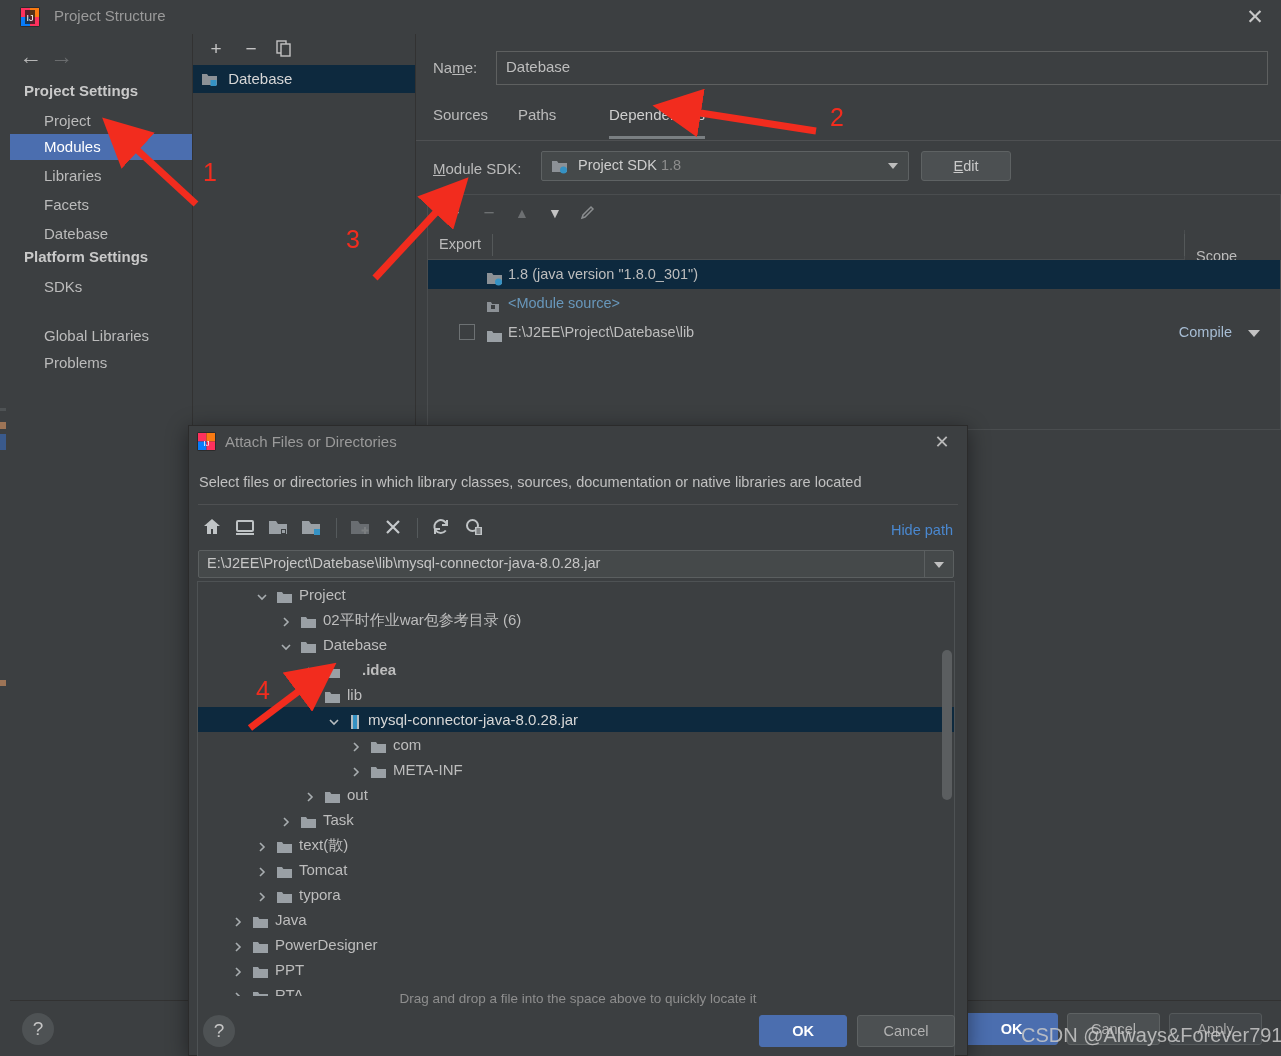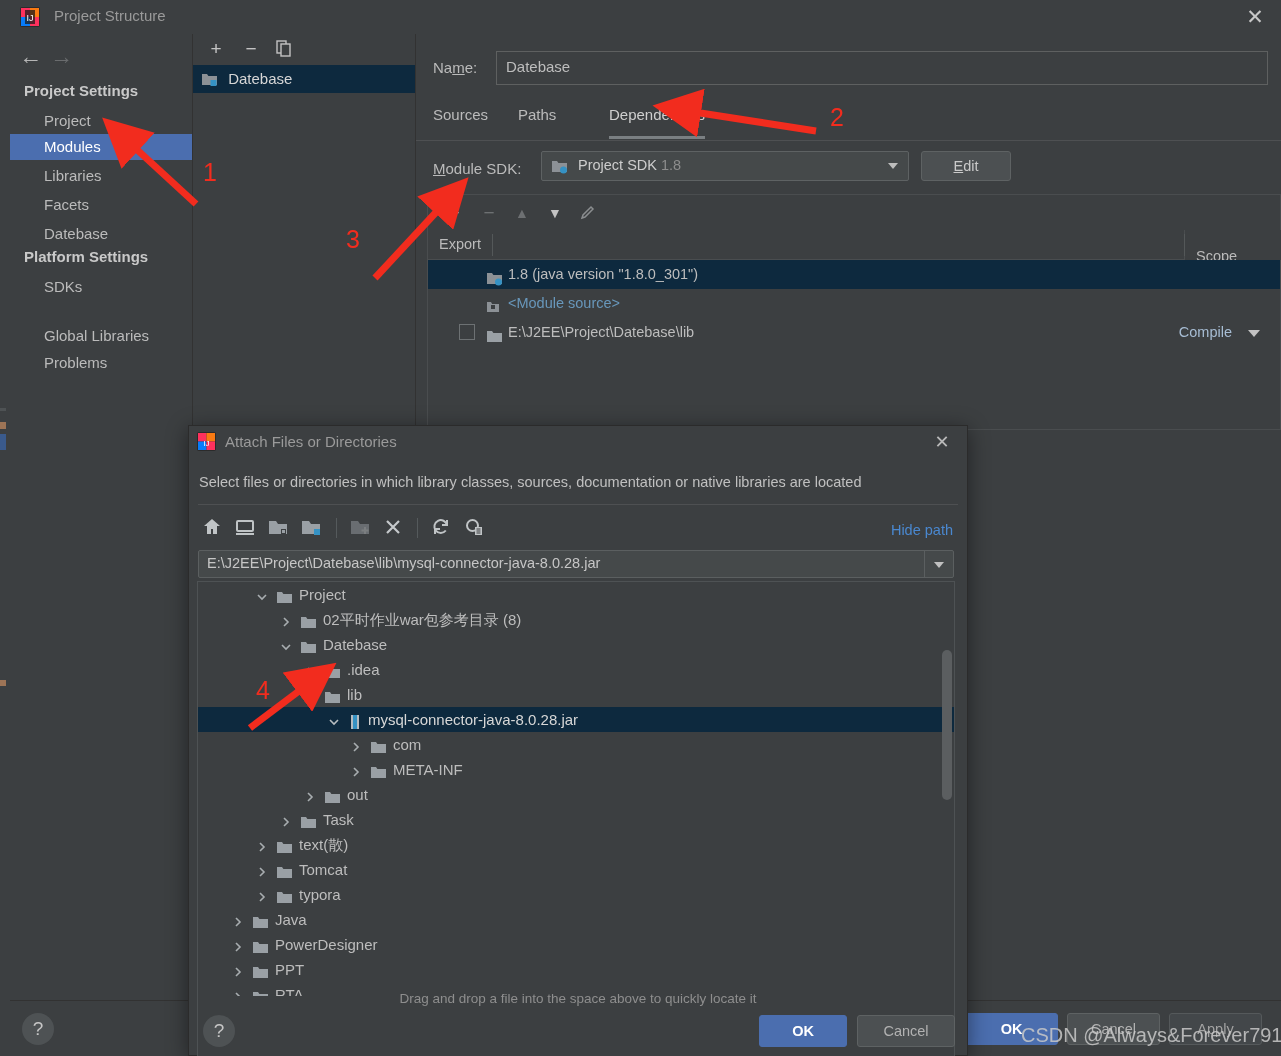--- a/index.html
+++ b/index.html
@@ -406,39 +406,39 @@
           </svg></span>
         <span class="tlabel" style="left:101px;">Project</span>
       </div>
     <div class="tnode" style="top:25px;">
         <span class="tw" style="left:80px;"><svg width="16" height="16" viewBox="0 0 16 16">
             <path d="M6 4l4 4-4 4" stroke="#a8adb0" stroke-width="1.6" fill="none"></path>
           </svg></span>
         <span class="tw" style="left:102px;"><svg width="17" height="16" viewBox="0 0 17 16">
             <path d="M1 3h5l1.4 2H16v9H1z" fill="#9aa0a5"></path>
           </svg></span>
-        <span class="tlabel" style="left:125px;">02平时作业war包参考目录 (8)</span>
+        <span class="tlabel" style="left:125px;">02平时作业war包参考目录 (6)</span>
       </div>
     <div class="tnode" style="top:50px;">
         <span class="tw" style="left:80px;"><svg width="16" height="16" viewBox="0 0 16 16">
             <path d="M4 6l4 4 4-4" stroke="#a8adb0" stroke-width="1.6" fill="none"></path>
           </svg></span>
         <span class="tw" style="left:102px;"><svg width="17" height="16" viewBox="0 0 17 16">
             <path d="M1 3h5l1.4 2H16v9H1z" fill="#9aa0a5"></path>
           </svg></span>
         <span class="tlabel" style="left:125px;">Datebase</span>
       </div>
     <div class="tnode" style="top:75px;">
         <span class="tw" style="left:104px;"><svg width="16" height="16" viewBox="0 0 16 16">
             <path d="M6 4l4 4-4 4" stroke="#a8adb0" stroke-width="1.6" fill="none"></path>
           </svg></span>
         <span class="tw" style="left:126px;"><svg width="17" height="16" viewBox="0 0 17 16">
             <path d="M1 3h5l1.4 2H16v9H1z" fill="#9aa0a5"></path>
           </svg></span>
-        <span class="tlabel" style="left:149px;">.idea</span>
+        <span class="tlabel" style="left:164px;font-weight:bold;">.idea</span>
       </div>
     <div class="tnode" style="top:100px;">
         <span class="tw" style="left:104px;"><svg width="16" height="16" viewBox="0 0 16 16">
             <path d="M4 6l4 4 4-4" stroke="#a8adb0" stroke-width="1.6" fill="none"></path>
           </svg></span>
         <span class="tw" style="left:126px;"><svg width="17" height="16" viewBox="0 0 17 16">
             <path d="M1 3h5l1.4 2H16v9H1z" fill="#9aa0a5"></path>
           </svg></span>
         <span class="tlabel" style="left:149px;">lib</span>
       </div>

